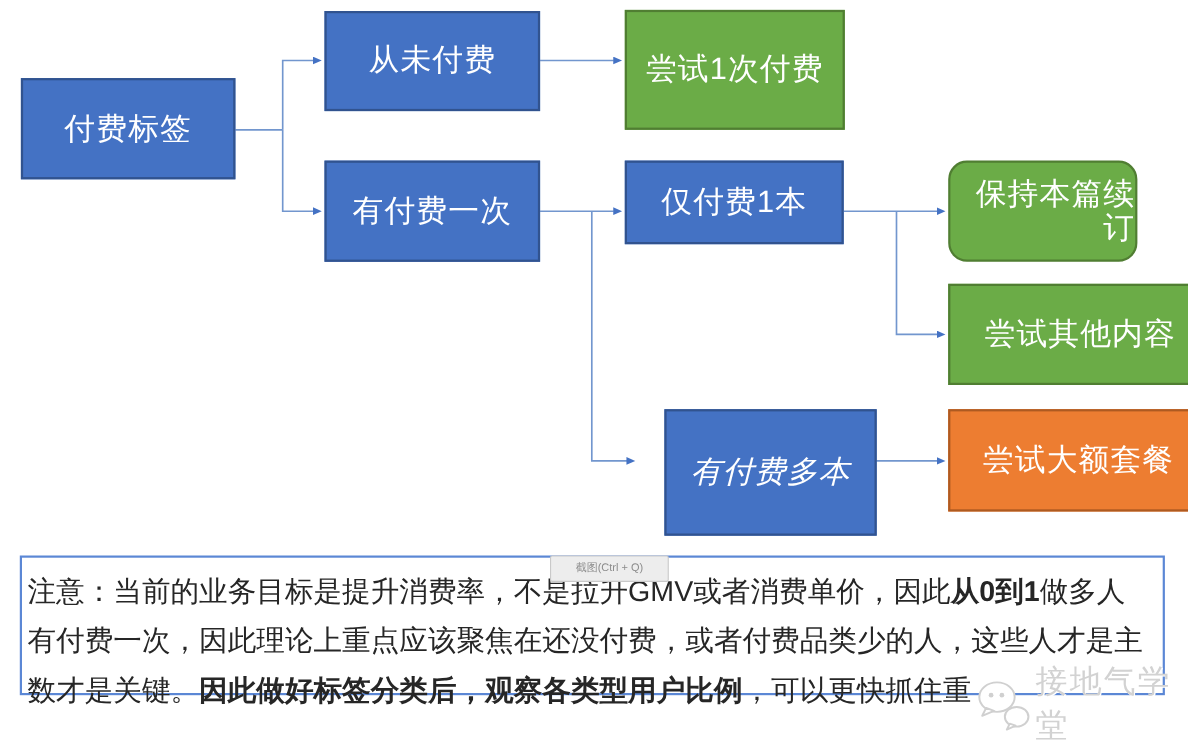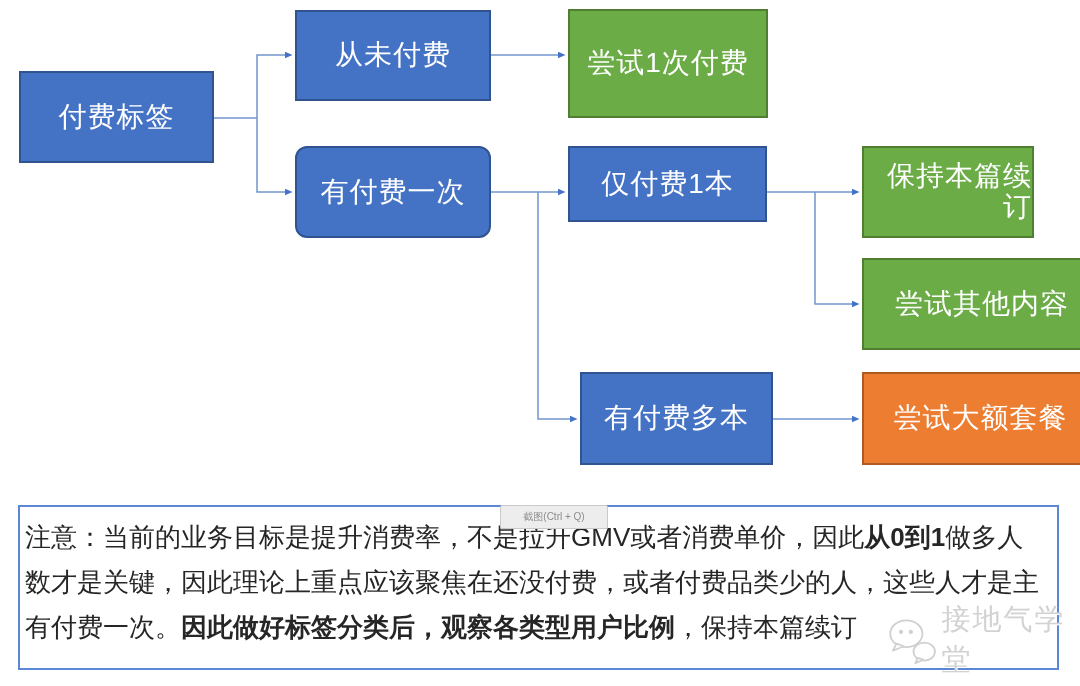--- a/index.html
+++ b/index.html
@@ -19,35 +19,35 @@
     line-height:1.1;
   }
   .node.blue  {background:var(--node-blue);  border-color:var(--node-blue-border);}
   .node.green {background:var(--node-green); border-color:var(--node-green-border);}
   .node.orange{background:var(--node-orange);border-color:var(--node-orange-border);}
 
   
   #n-pay-label          {left:19px;  top:71px;  width:195px; height:92px;}
   #n-never-paid         {left:295px; top:10px;  width:196px; height:91px;}
   #n-try-one-payment    {left:568px; top:9px;   width:200px; height:109px;}
-  #n-paid-once          {left:295px; top:146px; width:196px; height:92px;border-radius:12px;}
+  #n-paid-once          {left:295px; top:146px; width:196px; height:92px;}
   #n-paid-one-book      {left:568px; top:146px; width:199px; height:76px;}
-  #n-keep-renewal       {left:862px; top:146px; width:172px; height:92px;}
+  #n-keep-renewal       {left:862px; top:146px; width:172px; height:92px;border-radius:17px;}
   #n-try-other-content  {left:862px; top:258px; width:240px; height:92px;}
-  #n-paid-multiple-books{left:580px; top:372px; width:193px; height:93px;}
+  #n-paid-multiple-books{left:604px; top:372px; width:193px; height:115px;font-style:italic;}
   #n-try-large-package  {left:862px; top:372px; width:237px; height:93px;}
 
   
   svg.connectors{position:absolute;left:0;top:0;width:1080px;height:686px;pointer-events:none;}
   .conn{stroke:var(--connector);stroke-width:1.5;fill:none;}
   .arrowhead{fill:var(--arrow);}
 
   
   .note-box{
-    position:absolute;left:18px;top:505px;width:1041px;height:165px;
+    position:absolute;left:18px;top:505px;width:1041px;height:127px;
     box-sizing:border-box;
     border:2px solid var(--note-border);
     background:#ffffff;
     padding:8px 4px 0 5px;
   }
   .note-line{
     white-space:nowrap;
     font-size:26px;
     line-height:45px;
     color:var(--note-text);
@@ -111,22 +111,22 @@
   <div class="node blue" id="n-paid-once">有付费一次</div>
   <div class="node blue" id="n-paid-one-book">仅付费1本</div>
   <div class="node green" id="n-keep-renewal">保持本篇续订</div>
   <div class="node green" id="n-try-other-content">尝试其他内容</div>
   <div class="node blue" id="n-paid-multiple-books">有付费多本</div>
   <div class="node orange" id="n-try-large-package">尝试大额套餐</div>
 
   <div class="note-box">
     <div>
         <div class="note-line"><span>注意：当前的业务目标是提升消费率，不是拉升GMV或者消费单价，因此</span><span class="b">从0到1</span><span>做多人</span></div>
-        <div class="note-line"><span>数才是关键，因此理论上重点应该聚焦在还没付费，或者付费品类少的人，这些人才是主</span></div>
-        <div class="note-line"><span>有付费一次。</span><span class="b">因此做好标签分类后，观察各类型用户比例</span><span>，保持本篇续订</span></div>
+        <div class="note-line"><span>有付费一次，因此理论上重点应该聚焦在还没付费，或者付费品类少的人，这些人才是主</span></div>
+        <div class="note-line"><span>数才是关键。</span><span class="b">因此做好标签分类后，观察各类型用户比例</span><span>，可以更快抓住重</span></div>
       </div>
   </div>
 
   <div class="snip-tooltip">截图(Ctrl + Q)</div>
 
   <div class="watermark">
     <svg class="wm-icon" width="62" height="58" viewBox="0 0 62 58">
       <g fill="#ffffff" stroke="#d0d0d0" stroke-width="2">
         <ellipse cx="25" cy="22" rx="18" ry="15"></ellipse>
         <path d="M14,33 L10,41 L22,36 Z" stroke-linejoin="round"></path>

